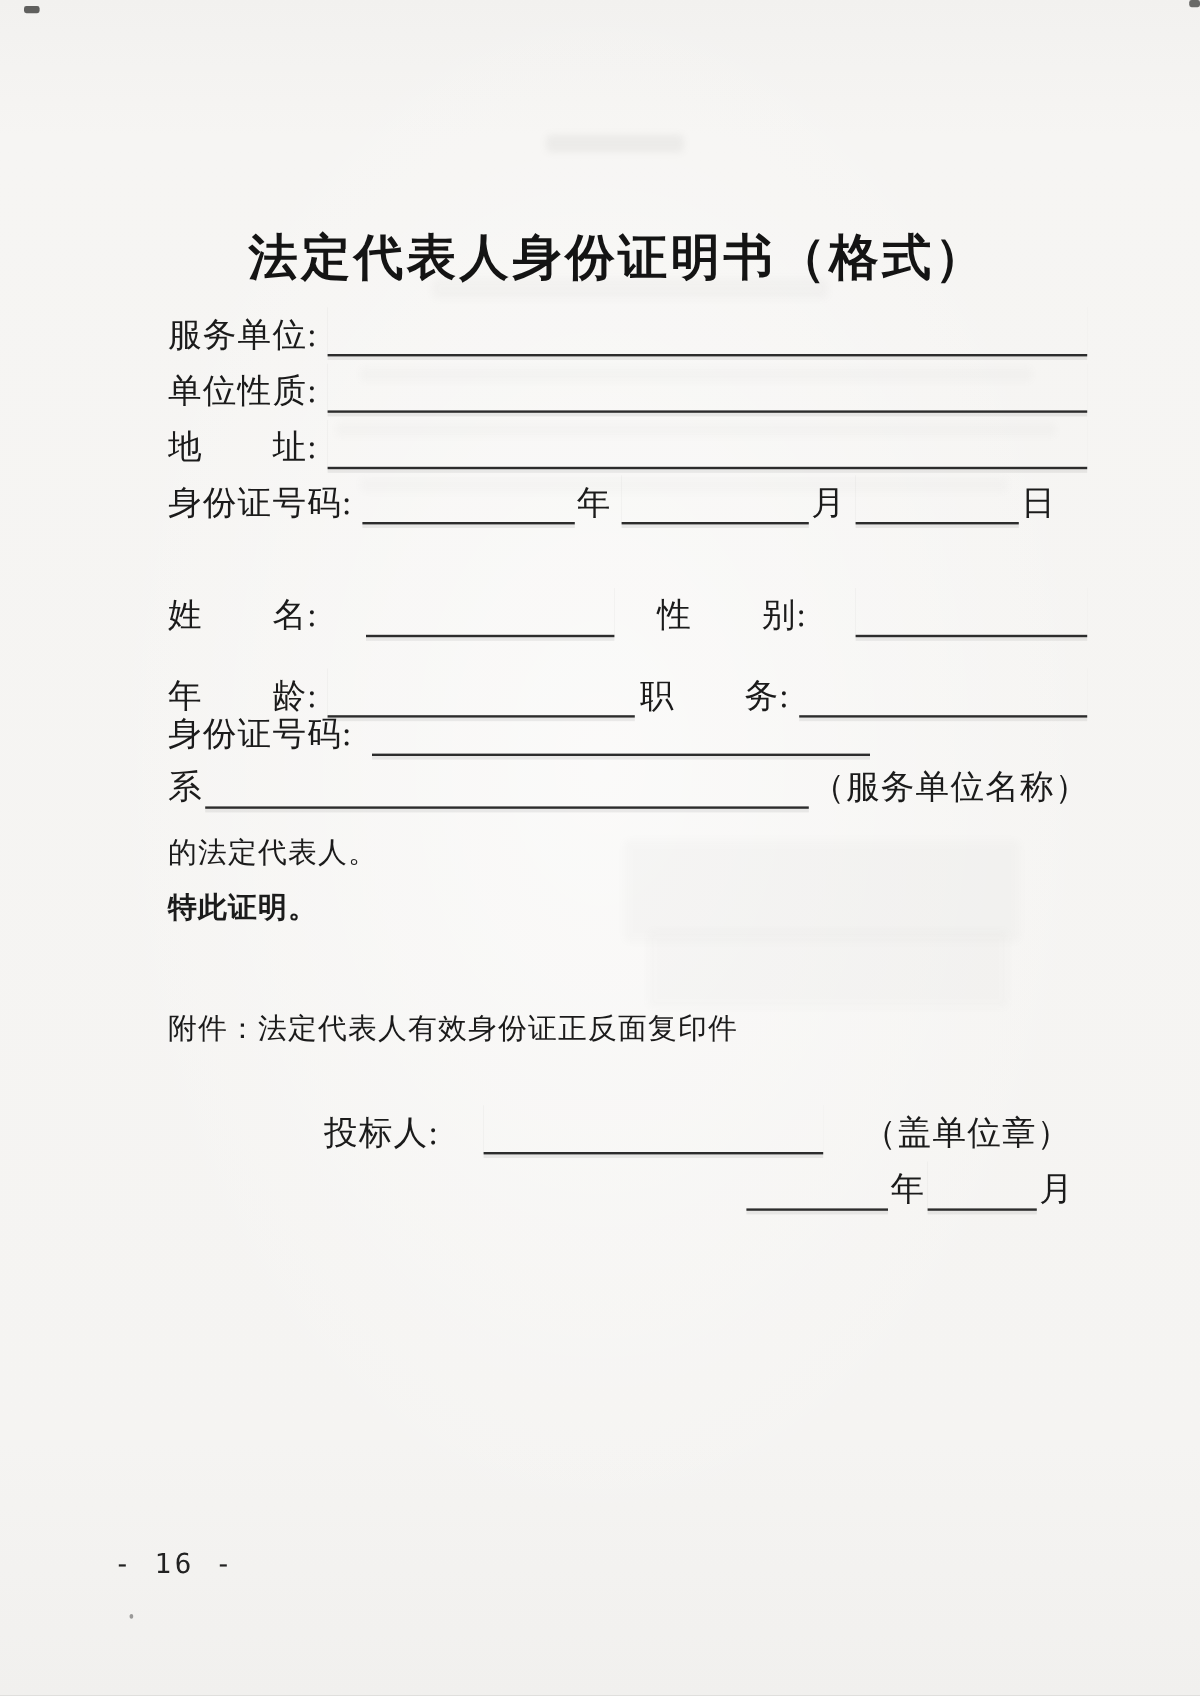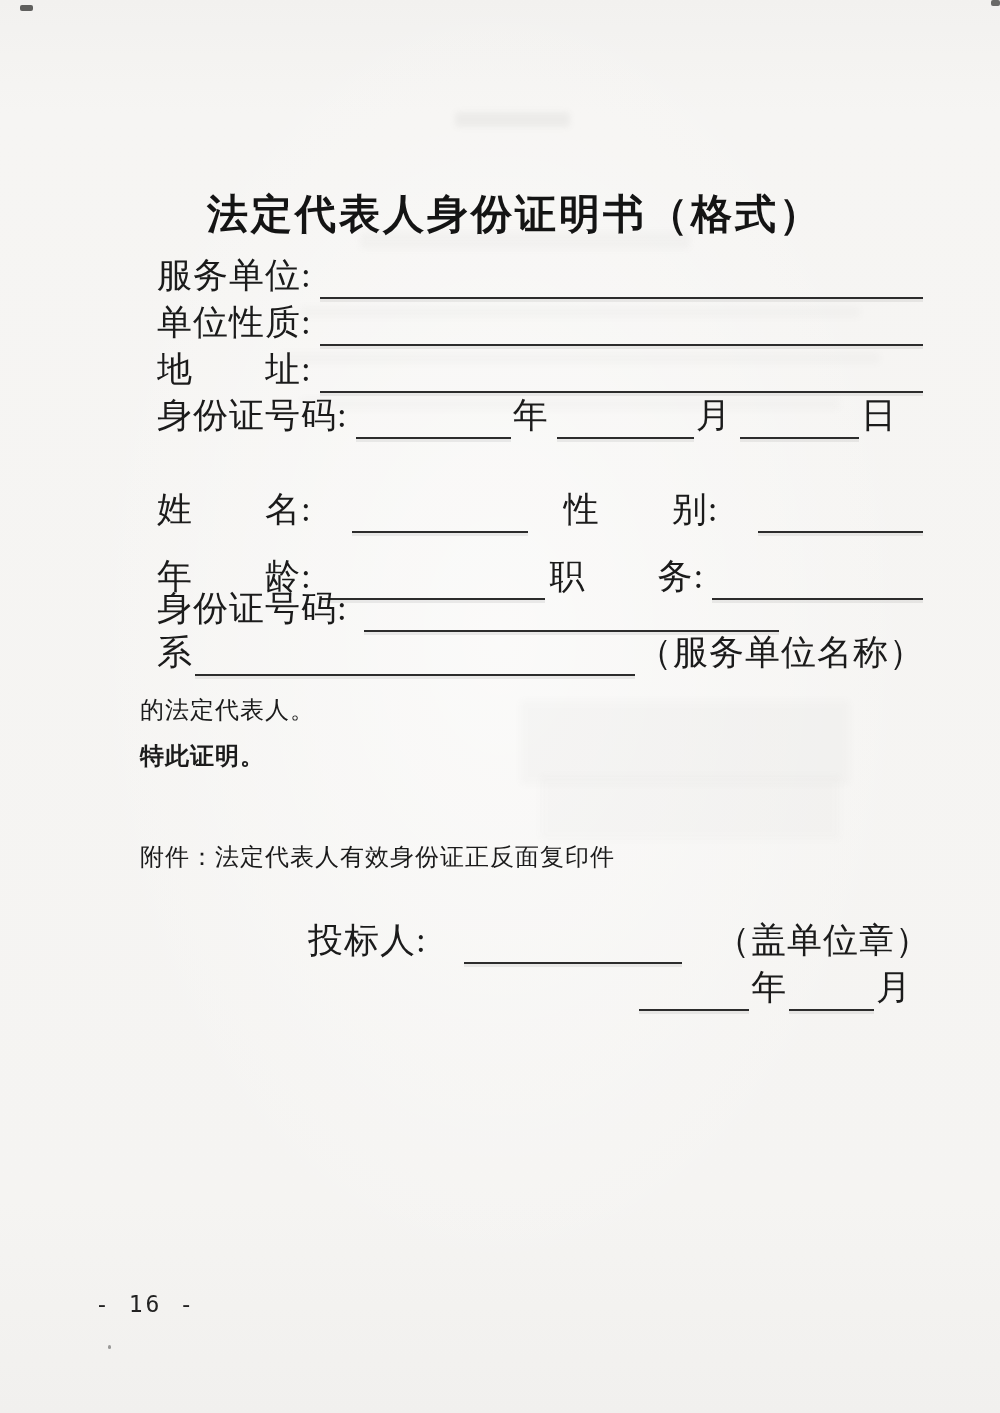--- a/index.html
+++ b/index.html
@@ -18,24 +18,23 @@
     overflow:hidden;
   }
   .title{
     position:absolute;top:160px;left:30px;width:970px;
     text-align:center;
     font-size:41px;font-weight:700;letter-spacing:3px;
     color:#141414;
   }
   .row{
     position:absolute;left:140px;width:768px;height:42px;
-    display:flex;align-items:flex-start;
-    font-size:35px;line-height:1.2;letter-spacing:1px;
+    display:flex;align-items:flex-end;
+    font-size:28px;line-height:1.2;letter-spacing:1px;
     white-space:nowrap;
-    margin-left:17px;
   }
   .lbl{flex:0 0 auto;padding-right:6px;}
   .blank{
     flex:1 1 auto;height:100%;
     border-bottom:2px solid #2c2c2c;
     box-shadow:0 3px 0 rgba(125,125,125,.13);
     margin:0 2px;
   }
   .blank.fixed{flex:0 0 auto;}
   .statictext{
@@ -118,21 +117,21 @@
     <span class="blank"></span>
     <span class="lbl" style="padding-right:0;">（服务单位名称）</span>
   </div>
 
   <div class="statictext" style="top:694px;">的法定代表人。</div>
 
   <div class="statictext" style="top:740px;font-weight:bold;">特此证明。</div>
 
   <div class="statictext" style="top:841px;">附件：法定代表人有效身份证正反面复印件</div>
 
-  <div class="row" style="top:920px;left:291px;width:623px;gap:23px;">
+  <div class="row" style="top:920px;left:270px;width:623px;gap:23px;">
     <span class="lbl" style="padding-right:12px;">投标人:</span>
     <span class="blank"></span>
     <span class="lbl" style="padding-right:0;padding-left:8px;">（盖单位章）</span>
   </div>
 
   <div class="row" style="top:967px;left:620px;width:275px;">
     <span class="blank" style="flex:1.3;"></span>
     <span class="lbl" style="padding-right:0;">年</span>
     <span class="blank" style="flex:1;"></span>
     <span class="lbl" style="padding-right:0;">月</span>

